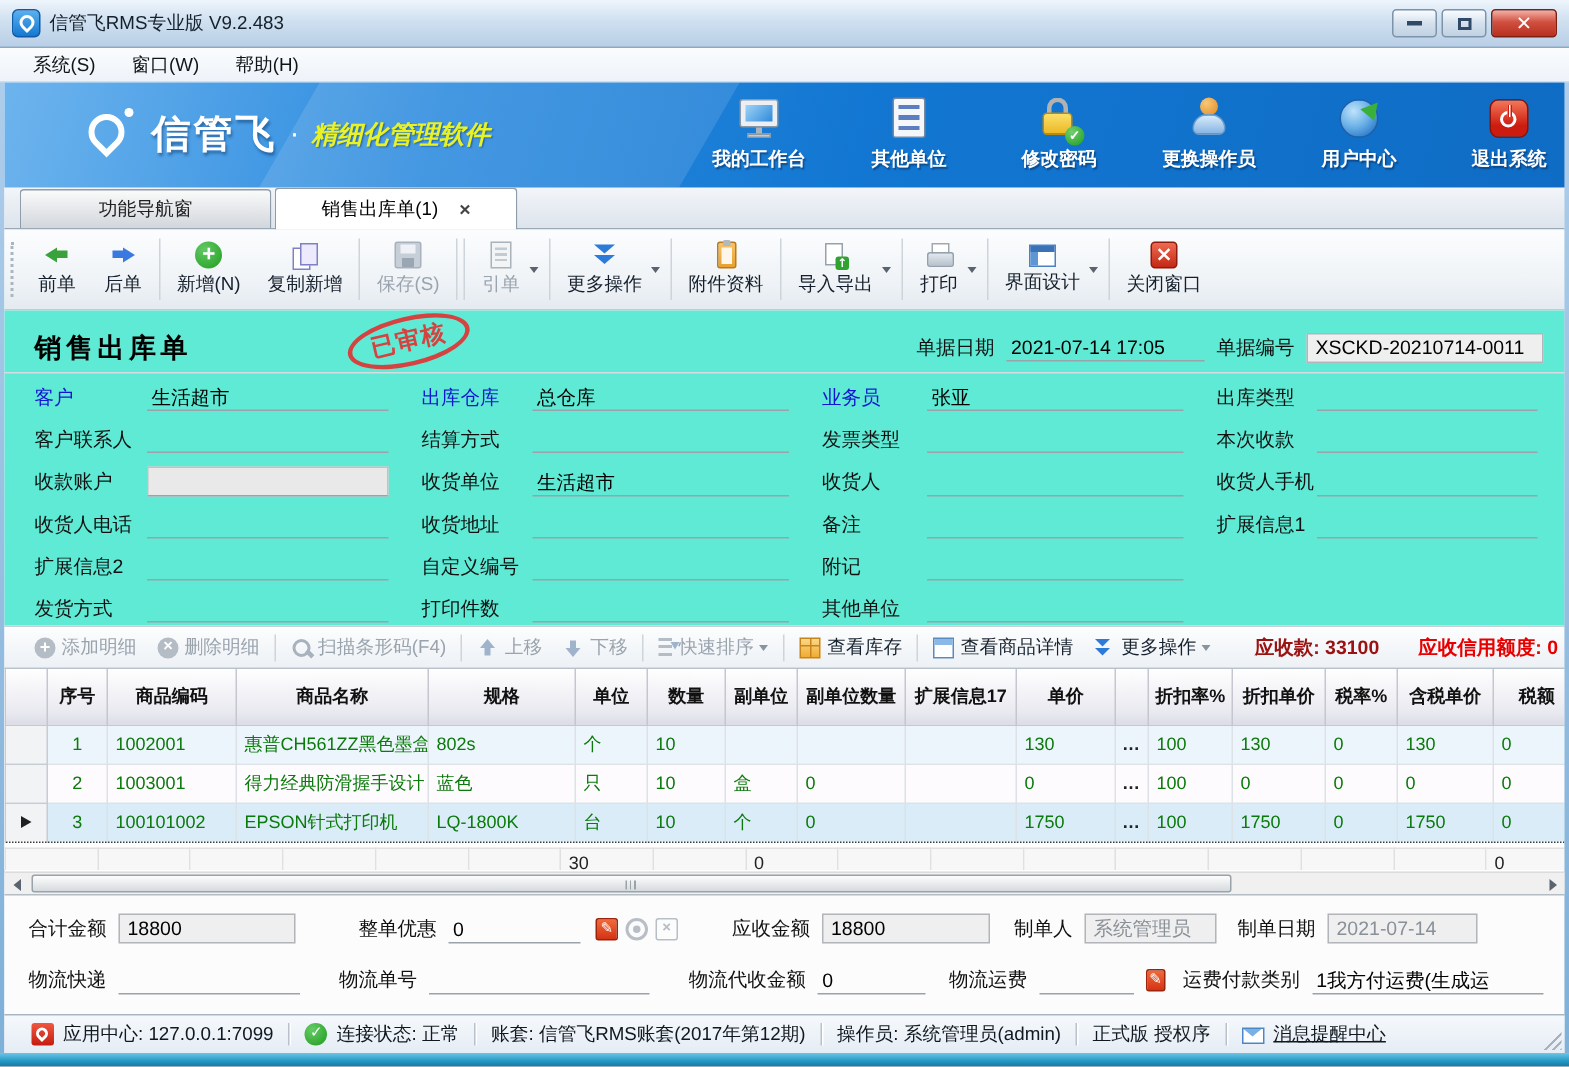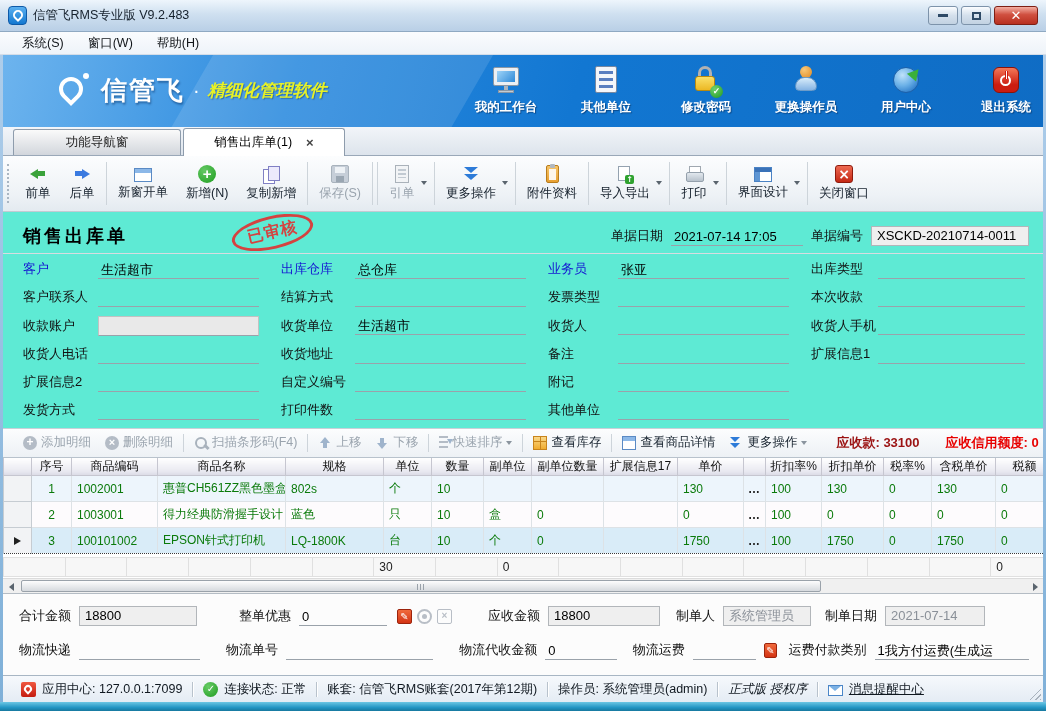--- a/index.html
+++ b/index.html
@@ -159,21 +159,21 @@
   .recv{font-size:13px;font-weight:bold;color:#9b1212;margin-left:22px;white-space:nowrap;}
   .credit{font-size:13px;font-weight:bold;color:#e80000;margin-left:26px;white-space:nowrap;}
 
   
   .gridwrap{overflow:hidden;background:#fff;}
   table.grid{border-collapse:collapse;table-layout:fixed;width:1050px;font-size:12px;}
   .grid col.csel{width:28px;}.grid col.c0{width:40px;}.grid col.c1{width:86px;}.grid col.c2{width:128px;}
   .grid col.c3{width:98px;}.grid col.c4{width:48px;}.grid col.c5{width:52px;}.grid col.c6{width:48px;}
   .grid col.c7{width:72px;}.grid col.c8{width:74px;}.grid col.c9{width:66px;}.grid col.c10{width:22px;}
   .grid col.c11{width:56px;}.grid col.c12{width:62px;}.grid col.c13{width:48px;}.grid col.c14{width:64px;}.grid col.c15{width:58px;}
-  .grid th{height:18px;background:linear-gradient(#ffffff,#e8e8f0 80%,#dcdce6);border:1px solid #c6c6d0;border-top:none;font-weight:normal;color:#111;text-align:center;white-space:nowrap;overflow:hidden;padding:0 2px;}
+  .grid th{height:37px;background:linear-gradient(#ffffff,#e8e8f0 80%,#dcdce6);border:1px solid #c6c6d0;border-top:none;font-weight:bold;color:#111;text-align:center;white-space:nowrap;overflow:hidden;padding:0 2px;}
   .grid td{height:26px;border:1px solid #dde2e6;padding:0 5px;color:#0a7a0a;white-space:nowrap;overflow:hidden;background:#fff;}
   .grid tr.r0 td{background:#edf5fc;}
   .grid tr.r1 td{background:#fdfbfd;}
   .grid tr.sel td{background:#d9ecf8;border-top:1px dotted #3a3a3a;border-bottom:1px dotted #3a3a3a;}
   .grid td.sel-col{background:#f2f3f5 !important;border-color:#c6ccd2;text-align:center;padding:0;}
   .grid td.num{text-align:center;color:#0a7a0a;}
   .grid td.opts{text-align:center;color:#222;font-weight:bold;padding:0;letter-spacing:1px;}
   .curmark{width:0;height:0;display:inline-block;border-top:4.5px solid transparent;border-bottom:4.5px solid transparent;border-left:7px solid #202020;}
   table.sum{border-collapse:collapse;table-layout:fixed;width:1050px;font-size:12px;margin-top:3px;}
   .sum td{height:19px;background:#f7f7f7;border:1px solid #e0e0e0;color:#222;padding:0 5px;white-space:nowrap;overflow:hidden;}
@@ -206,21 +206,21 @@
   .sitem{display:flex;align-items:center;white-space:nowrap;padding:0 10px;}
   .ssep{width:1px;height:15px;background:#b8c2cc;box-shadow:1px 0 0 #fff;}
   .sic{width:15px;height:15px;position:relative;margin-right:6px;flex:none;}
   .sic-app{background:linear-gradient(#f05840,#c41c10);border-radius:2px;}
   .sic-app:before{content:"";position:absolute;left:3px;top:3px;width:8px;height:8px;border:2px solid #fff;border-radius:50% 50% 50% 0;transform:rotate(-45deg);box-sizing:border-box;}
   .sic-ok{background:radial-gradient(circle at 35% 30%,#66cc66,#1f9a1f);border-radius:50%;}
   .sic-ok:before{content:"\2713";position:absolute;inset:0;color:#fff;font:bold 10px/14px "DejaVu Sans",sans-serif;text-align:center;}
   .sic-mail{background:#fff;border:1px solid #4a86c8;height:11px;margin-top:2px;}
   .sic-mail:before{content:"";position:absolute;left:0;top:0;border-left:6.5px solid transparent;border-right:6.5px solid transparent;border-top:5px solid #7ab0e4;}
   .msg-link{text-decoration:underline;color:#101820;}
-  .license{overflow:hidden;max-width:118px;font-style:italic;}
+  .license{overflow:hidden;max-width:118px;}
   .rgrip{position:absolute;right:2px;bottom:2px;width:12px;height:12px;background:
     linear-gradient(135deg,transparent 0 50%,#a8b2bc 50% 58%,transparent 58% 72%,#a8b2bc 72% 80%,transparent 80% 94%,#a8b2bc 94% 100%);}
 
   .bottomedge{height:9px;background:linear-gradient(#6cc6e4,#2496c4 60%,#17789e);}
 </style>
 </head>
 <body>
 
 <div class="win">
 
@@ -326,24 +326,20 @@
         <span class="grip"></span>
         <div class="tbtn">
             <span class="tic tic-prev"></span>
             <span class="tlabel">前单</span>
           </div>
         <div class="tbtn">
             <span class="tic tic-next"></span>
             <span class="tlabel">后单</span>
           </div>
         <i class="tsep"></i>
-        <div class="tbtn">
-            <span class="tic tic-newwin"></span>
-            <span class="tlabel">新窗开单</span>
-          </div>
         <div class="tbtn">
             <span class="tic tic-add"></span>
             <span class="tlabel">新增(N)</span>
           </div>
         <div class="tbtn">
             <span class="tic tic-copy"></span>
             <span class="tlabel">复制新增</span>
           </div>
         <i class="tsep"></i>
         <div class="tbtn dis">

